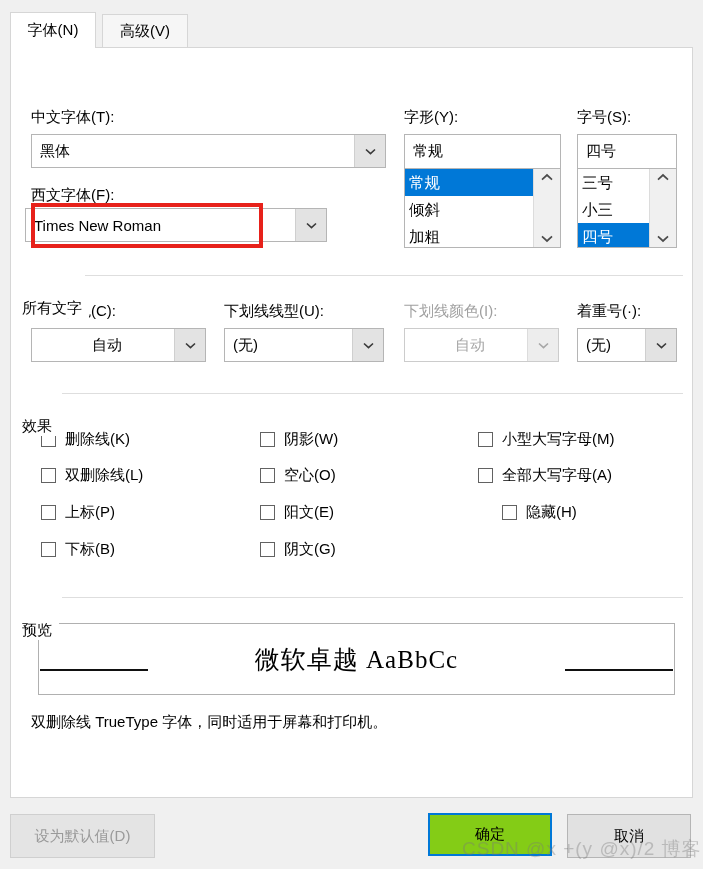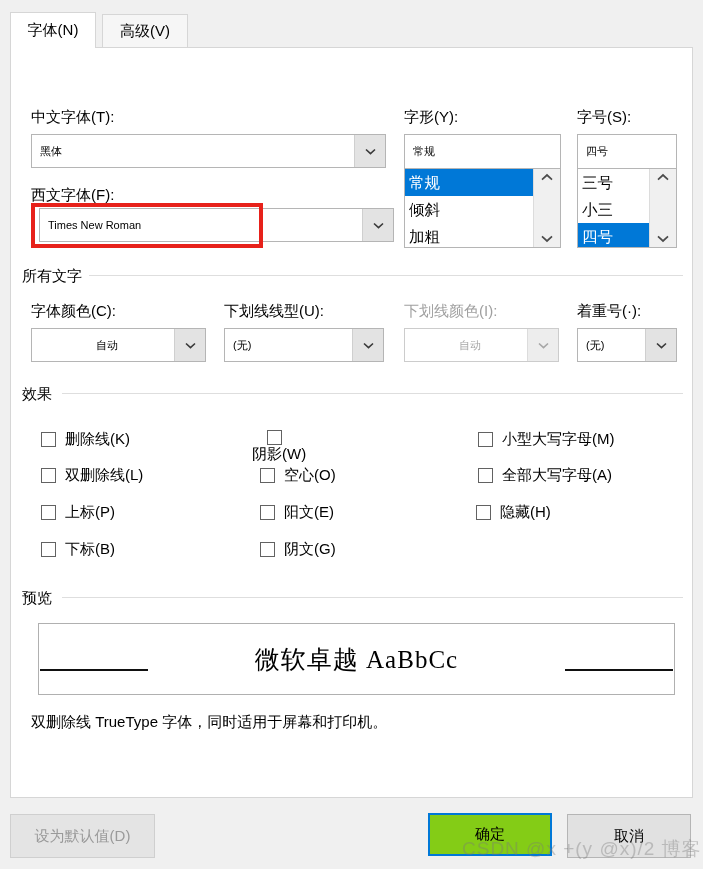--- a/index.html
+++ b/index.html
@@ -34,21 +34,21 @@
   .lbl{position:absolute;font-size:15px;color:#000;white-space:nowrap;line-height:18px;}
   .lbl.dim{color:#a0a0a0;}
 
   
   .combo{
     position:absolute;box-sizing:border-box;height:34px;
     border:1px solid #b5b5b5;background:#fff;display:flex;align-items:stretch;
   }
   .combo .val{
     flex:1;display:flex;align-items:center;padding:0 8px;
-    font-size:11px;color:#000;overflow:hidden;white-space:nowrap;
+    font-size:15px;color:#000;overflow:hidden;white-space:nowrap;
   }
   .combo .val.center{justify-content:center;padding-right:0;}
   .combo .btn{
     width:30px;background:#e3e3e3;border-left:1px solid #cfcfcf;
     display:flex;align-items:center;justify-content:center;
   }
   .combo.dim{border-color:#cccccc;}
   .combo.dim .val{color:#a6a6a6;}
   .combo.dim .btn{background:#ededed;border-left-color:#dcdcdc;}
   .chev{display:block;width:11px;height:7px;}
@@ -68,21 +68,21 @@
   .listbox .it.sel{background:#0078d7;color:#fff;}
   .sbar{
     width:27px;background:#f0f0f0;border-left:1px solid #dcdcdc;
     display:flex;flex-direction:column;justify-content:space-between;align-items:center;
     padding:4px 0;box-sizing:border-box;
   }
   .sbar svg{width:14px;height:9px;}
   .sbar svg path{fill:none;stroke:#4b4b4b;stroke-width:1.7;}
 
   
-  .grp-title{position:absolute;font-size:15px;color:#000;background:#fff;padding-right:7px;z-index:2;}
+  .grp-title{position:absolute;font-size:15px;color:#000;background:#fff;padding-right:7px;z-index:2;margin-top:32px;}
   .grp-line{position:absolute;height:1px;background:#dedede;}
 
   
   .cbrow{position:absolute;display:flex;align-items:center;white-space:nowrap;}
   .cbox{
     width:15px;height:15px;box-sizing:border-box;border:1px solid #626262;background:#fff;
     margin-right:9px;flex:none;
   }
   .cbtxt{font-size:15px;color:#000;}
 
@@ -135,21 +135,21 @@
 <div class="combo" style="left:31px;top:134px;width:355px;">
   <div class="val">黑体</div>
   <div class="btn">
     <svg class="chev" viewBox="0 0 11 7">
         <path d="M1 1.5 L5.5 5.6 L10 1.5"></path>
       </svg>
   </div>
 </div>
 
 <div class="lbl" style="left:31px;top:186px;">西文字体(F):</div>
-<div class="combo" style="left:39px;top:208px;width:355px;">
+<div class="combo" style="left:25px;top:208px;width:302px;">
   <div class="val">Times New Roman</div>
   <div class="btn">
     <svg class="chev" viewBox="0 0 11 7">
         <path d="M1 1.5 L5.5 5.6 L10 1.5"></path>
       </svg>
   </div>
 </div>
 <div class="annot" style="left:31px;top:203px;width:232px;height:45px;"></div>
 
 <div class="lbl" style="left:404px;top:108px;">字形(Y):</div>
@@ -248,21 +248,21 @@
 </div>
 <div class="cbrow" style="left:41px;top:503px;">
   <span class="cbox"></span>
   <span class="cbtxt">上标(P)</span>
 </div>
 <div class="cbrow" style="left:41px;top:540px;">
   <span class="cbox"></span>
   <span class="cbtxt">下标(B)</span>
 </div>
 
-<div class="cbrow" style="left:252px;top:430px;flex-direction:column;">
+<div class="cbrow" style="left:260px;top:430px;">
   <span class="cbox"></span>
   <span class="cbtxt">阴影(W)</span>
 </div>
 <div class="cbrow" style="left:260px;top:466px;">
   <span class="cbox"></span>
   <span class="cbtxt">空心(O)</span>
 </div>
 <div class="cbrow" style="left:260px;top:503px;">
   <span class="cbox"></span>
   <span class="cbtxt">阳文(E)</span>
@@ -273,21 +273,21 @@
 </div>
 
 <div class="cbrow" style="left:478px;top:430px;">
   <span class="cbox"></span>
   <span class="cbtxt">小型大写字母(M)</span>
 </div>
 <div class="cbrow" style="left:478px;top:466px;">
   <span class="cbox"></span>
   <span class="cbtxt">全部大写字母(A)</span>
 </div>
-<div class="cbrow" style="left:476px;top:503px;text-align:center;">
+<div class="cbrow" style="left:502px;top:503px;text-align:center;">
   <span class="cbox"></span>
   <span class="cbtxt">隐藏(H)</span>
 </div>
 
 <div class="grp-title" style="left:22px;top:589px;">预览</div>
 <div class="grp-line" style="left:62px;top:597px;width:621px;"></div>
 
 <div class="preview" style="left:38px;top:623px;width:637px;height:72px;">
   <div class="pvline" style="left:1px;top:45px;width:108px;"></div>
   <div class="pvline" style="right:1px;top:45px;width:108px;"></div>

